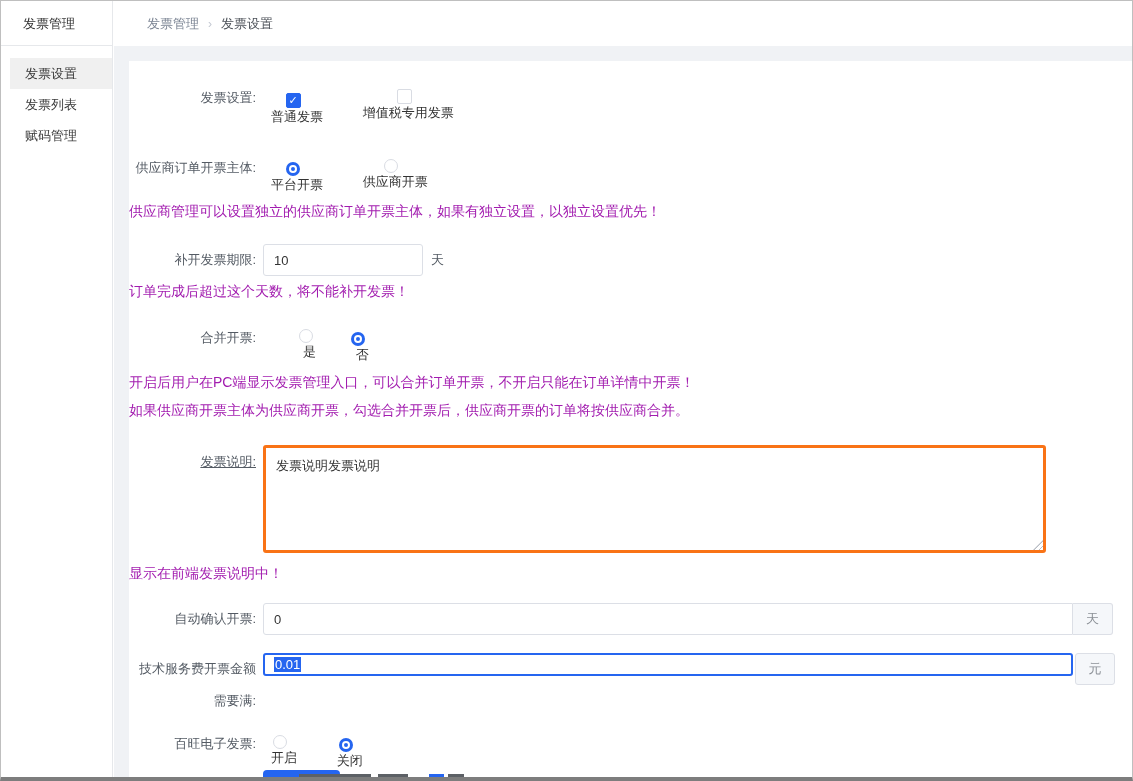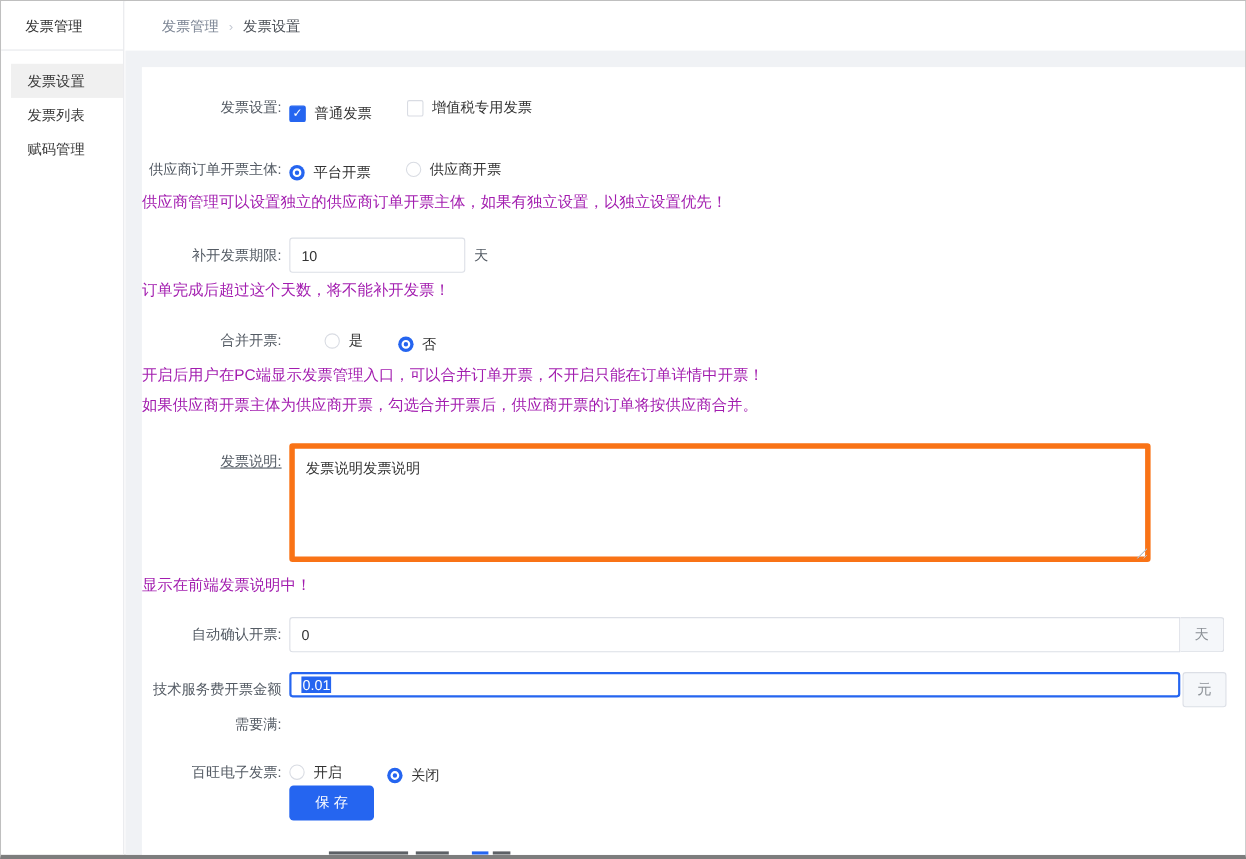--- a/index.html
+++ b/index.html
@@ -28,21 +28,21 @@
              background:#f0f2f5; padding:15px 0 0 15px; }
   .card { background:#fff; width:100%; height:100%; padding-top:28px; overflow:hidden; }
   
   .frow { display:flex; }
   .flabel { width:127px; flex:0 0 127px; text-align:right; font-size:13px; color:#545b64; }
   .fctrl  { margin-left:7px; font-size:13px; color:#333; }
   .lh18 .flabel, .lh18 .fctrl { line-height:18px; }
   .lh32 .flabel, .lh32 .fctrl { line-height:32px; }
   .tip { font-size:14px; color:#a21caf; line-height:14px; }
   
-  .opt { display:inline-flex; align-items:center; cursor:pointer; }
+  .opt { display:inline-flex; align-items:center; cursor:pointer;flex-direction:column; }
   .checkbox { width:15px; height:15px; border-radius:2px; border:1px solid #d9dce3; background:#fff;
               display:inline-flex; align-items:center; justify-content:center; }
   .checkbox.checked { background:var(--accent); border-color:var(--accent); }
   .checkbox.checked::after { content:"✓"; color:#fff; font-size:11px; line-height:1; }
   
   .radio { width:14px; height:14px; border-radius:50%; border:1px solid #d9dce3; background:#fff;
            display:inline-flex; align-items:center; justify-content:center; }
   .radio.checked { border:none; background:var(--accent); }
   .radio.checked::after { content:""; width:4px; height:4px; background:var(--accent);
                           border:2px solid #fff; border-radius:50%; }
@@ -54,21 +54,21 @@
   .unit-plain { margin-left:8px; font-size:13px; color:#545b64; line-height:32px; }
   .igroup { display:flex; }
   .igroup .tinput { width:810px; border-radius:3px 0 0 3px; }
   .addon { width:40px; height:32px; background:#f5f7fa; border:1px solid #dcdfe6; border-left:none;
            border-radius:0 3px 3px 0; display:flex; align-items:center; justify-content:center;
            font-size:13px; color:#8b9096; }
   .focus-input { width:810px; height:23px; border:2px solid var(--accent); border-radius:3px;
                  background:#fff; display:flex; align-items:center; padding:0 9px; cursor:text; }
   .selection { background:var(--accent); color:#fff; font-size:13px; padding:0 1px; }
   .addon.detached { border:1px solid #dcdfe6; border-radius:3px; margin-left:2px; }
-  textarea.tarea { width:783px; height:108px; border:5px solid #f97316; border-radius:3px;
+  textarea.tarea { width:783px; height:108px; border:3px solid #f97316; border-radius:3px;
                    padding:9px 10px; font-size:13px; color:#333; resize:none;
                    font-family:"Liberation Sans", sans-serif; outline:none; }
   .ta-wrap { position:relative; width:783px; }
   .resize-handle { position:absolute; right:3px; bottom:6px; width:10px; height:10px;
     background:repeating-linear-gradient(135deg, transparent 0 3px, #b7bcc4 3px 4px);
     clip-path:polygon(100% 0, 100% 100%, 0 100%); pointer-events:none; }
   
   .save-btn { margin-left:134px; width:77px; height:32px; border:none; border-radius:4px;
               background:var(--accent); color:#fff; font-size:13px; cursor:pointer;
               font-family:"Liberation Sans", sans-serif; }
@@ -194,21 +194,21 @@
               </div>
               <span class="addon detached">元</span>
             </div>
           </div>
         </div>
 
         
         <div class="frow lh18" style="margin-top:18px;">
           <div class="flabel">百旺电子发票:</div>
           <div class="fctrl">
-            <span class="opt" style="margin-right:37px;">
+            <span class="opt" style="margin-right:28px;">
               <span class="radio"></span>
               <span class="opt-label">开启</span>
             </span>
             <span class="opt">
               <span class="radio checked"></span>
               <span class="opt-label">关闭</span>
             </span>
           </div>
         </div>
 

